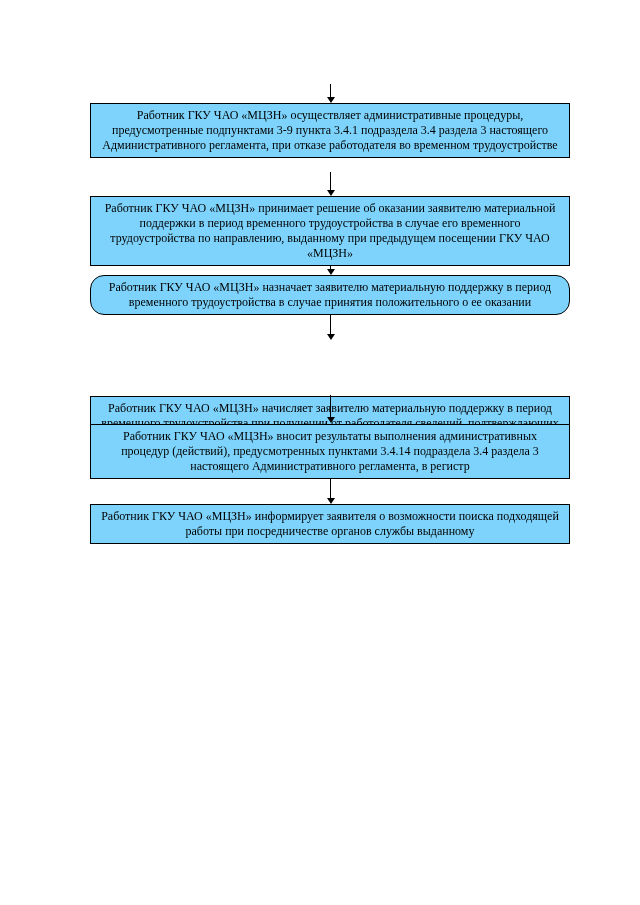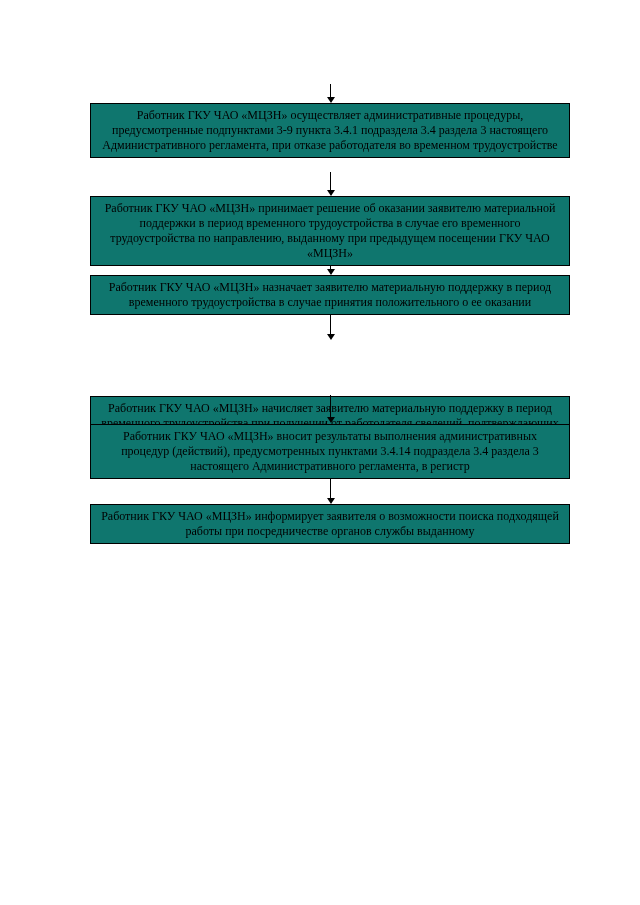--- a/index.html
+++ b/index.html
@@ -13,21 +13,21 @@
     height: 905px;
     background: #ffffff;
     font-family: "Liberation Serif", "DejaVu Serif", serif;
     overflow: hidden;
   }
   .flow-box {
     position: absolute;
     left: 90px;
     width: 458px;
     border: 1px solid #000;
-    background: #0f766e;
+    background: #7dd3fc;
     padding: 4px 10px;
     text-align: center;
     font-size: 12px;
     line-height: 15px;
     color: #000;
   }
   .flow-arrow {
     position: absolute;
     left: 330px;
     width: 2px;
@@ -68,21 +68,21 @@
     <span class="head"></span>
   </div>
 
   <div class="flow-box" style="top: 196px;">Работник ГКУ ЧАО «МЦЗН» принимает решение об оказании заявителю материальной поддержки в период временного трудоустройства в случае его временного трудоустройства по направлению, выданному при предыдущем посещении ГКУ ЧАО «МЦЗН»</div>
 
   <div class="flow-arrow" style="top: 265px; height: 10px;">
     <span class="shaft"></span>
     <span class="head"></span>
   </div>
 
-  <div class="flow-box" style="top: 275px;">Работник ГКУ ЧАО «МЦЗН» назначает заявителю материальную поддержку в период временного трудоустройства в случае принятия положительного о ее оказании</div>
+  <div class="flow-box" style="top: 275px; border-radius: 14px;">Работник ГКУ ЧАО «МЦЗН» назначает заявителю материальную поддержку в период временного трудоустройства в случае принятия положительного о ее оказании</div>
 
   <div class="flow-arrow" style="top: 315px; height: 25px;">
     <span class="shaft"></span>
     <span class="head"></span>
   </div>
 
   <div class="flow-box" style="top: 352px; margin-top: 44px;">Работник ГКУ ЧАО «МЦЗН» начисляет заявителю материальную поддержку в период временного трудоустройства при получении от работодателя сведений, подтверждающих участие заявителя во временном трудоустройстве</div>
 
   <div class="flow-arrow" style="top: 395px; height: 28px;">
     <span class="shaft"></span>

